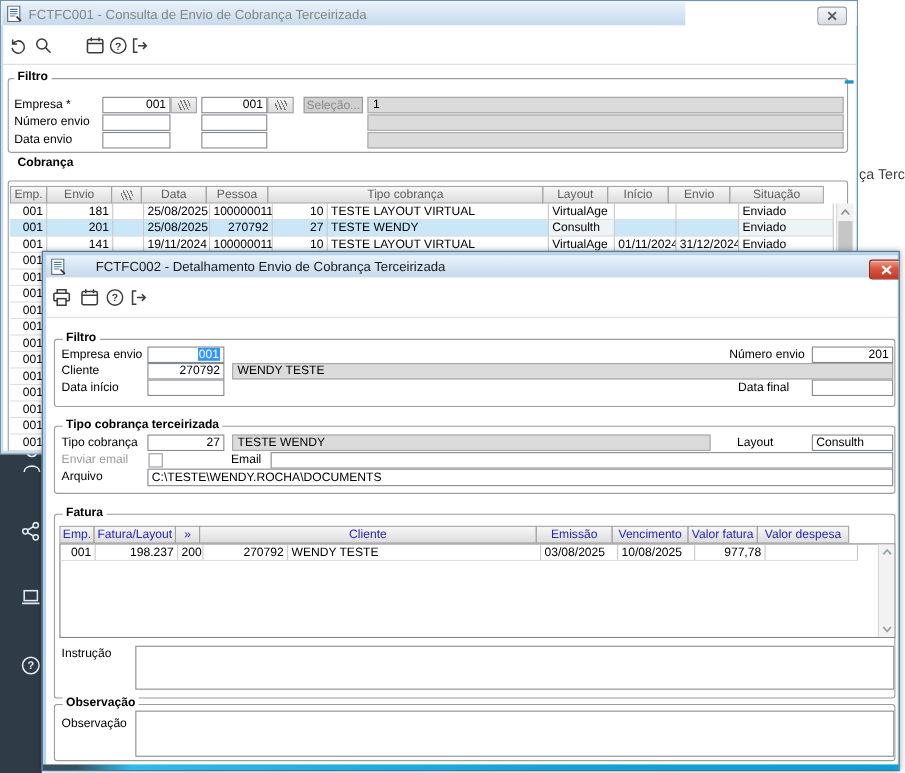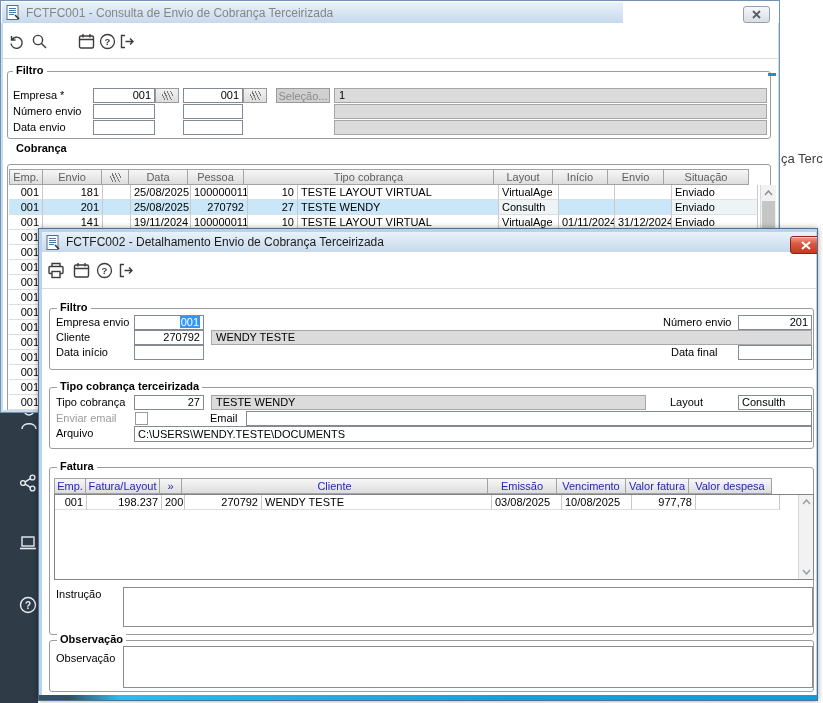--- a/index.html
+++ b/index.html
@@ -17,21 +17,21 @@
   .window { overflow:hidden; }
   #win1 { left:0; top:0; width:780px; height:413px; background:#fff;
     border:1px solid #7192b2; z-index:1; }
   #win2 { left:38px; top:228px; width:780px; height:473px; background:#b9d4ea;
     border:1px solid #4a7193; box-shadow:0 0 6px rgba(0,0,0,.35); z-index:3; }
   .titlebar { background:linear-gradient(#e9f2fb,#c6d9ec); display:flex; align-items:center; gap:6px; padding:0 4px; }
   #w1-titlebar { left:1px; top:1px; width:621px; height:21px; }
   #w2-titlebar { left:3px; top:3px; width:774px; height:20px; }
   .title-text { font-size:12px; white-space:nowrap; }
   #w1-titlebar .title-text { color:#858585; }
-  #w2-titlebar .title-text { color:#1b1b1b; }
+  #w2-titlebar .title-text { color:#1b1b1b;margin-left:21px; }
   .frame-strip { background:#c9dcec; }
   #w1-left { left:0; top:22px; width:2px; height:391px; }
   #w1-right { left:777px; top:22px; width:3px; height:391px; }
   #w1-bottom { left:0; top:409px; width:780px; height:4px; }
   #w2-content { left:3px; top:23px; width:774px; height:443px; background:#fff; }
   #w2-bottomstrip { left:0; top:466px; width:780px; height:7px;
     background:linear-gradient(90deg,#33515f 0px,#33515f 30px,#2fb9ec 80px,#12a2da 60%,#0d9ed8); }
   .closebtn-gray { left:741px; top:4px; width:27px; height:17px; border:1px solid #96a0ab; border-radius:3px;
     background:linear-gradient(#f6f8fa,#d9dee4); display:flex; align-items:center; justify-content:center; }
   .closebtn-red { left:748px; top:4px; width:31px; height:18px; border:1px solid #8e2318; border-radius:3px;
@@ -360,21 +360,21 @@
   <div class="abs lbl" style="left:17px; top:166px;">Tipo cobrança</div>
   <div class="abs tb num" style="left:95px; top:166px; width:70px; height:15px;">27</div>
   <div class="abs ro" style="left:172px; top:166px; width:435px; height:15px;">TESTE WENDY</div>
   <div class="abs lbl" style="left:631px; top:166px;">Layout</div>
   <div class="abs tb" style="left:699px; top:166px; width:74px; height:15px;">Consulth</div>
   <div class="abs lbl lbl-dis" style="left:17px; top:182px;">Enviar email</div>
   <div class="abs checkbox" style="left:96px; top:183px;"></div>
   <div class="abs lbl" style="left:171px; top:182px;">Email</div>
   <div class="abs tb" style="left:207px; top:182px; width:566px; height:15px;"></div>
   <div class="abs lbl" style="left:17px; top:197px;">Arquivo</div>
-  <div class="abs tb" style="left:95px; top:197px; width:678px; height:16px; line-height:14px;">C:\USERS\WENDY.TESTE\DOCUMENTS</div>
+  <div class="abs tb" style="left:95px; top:197px; width:678px; height:16px; line-height:14px;">C:\TESTE\WENDY.ROCHA\DOCUMENTS</div>
 
   <div class="abs gb" style="left:10px; top:238px; width:765px; height:168px;"></div>
   <div class="abs leg" style="left:18px; top:231px;">Fatura</div>
 
   <div class="abs hrow" style="left:15px; top:249px;">
     <div class="hcell f1">Emp.</div>
     <div class="hcell f2">Fatura/Layout</div>
     <div class="hcell f3">»</div>
     <div class="hcell fh4">Cliente</div>
     <div class="hcell f6">Emissão</div>

